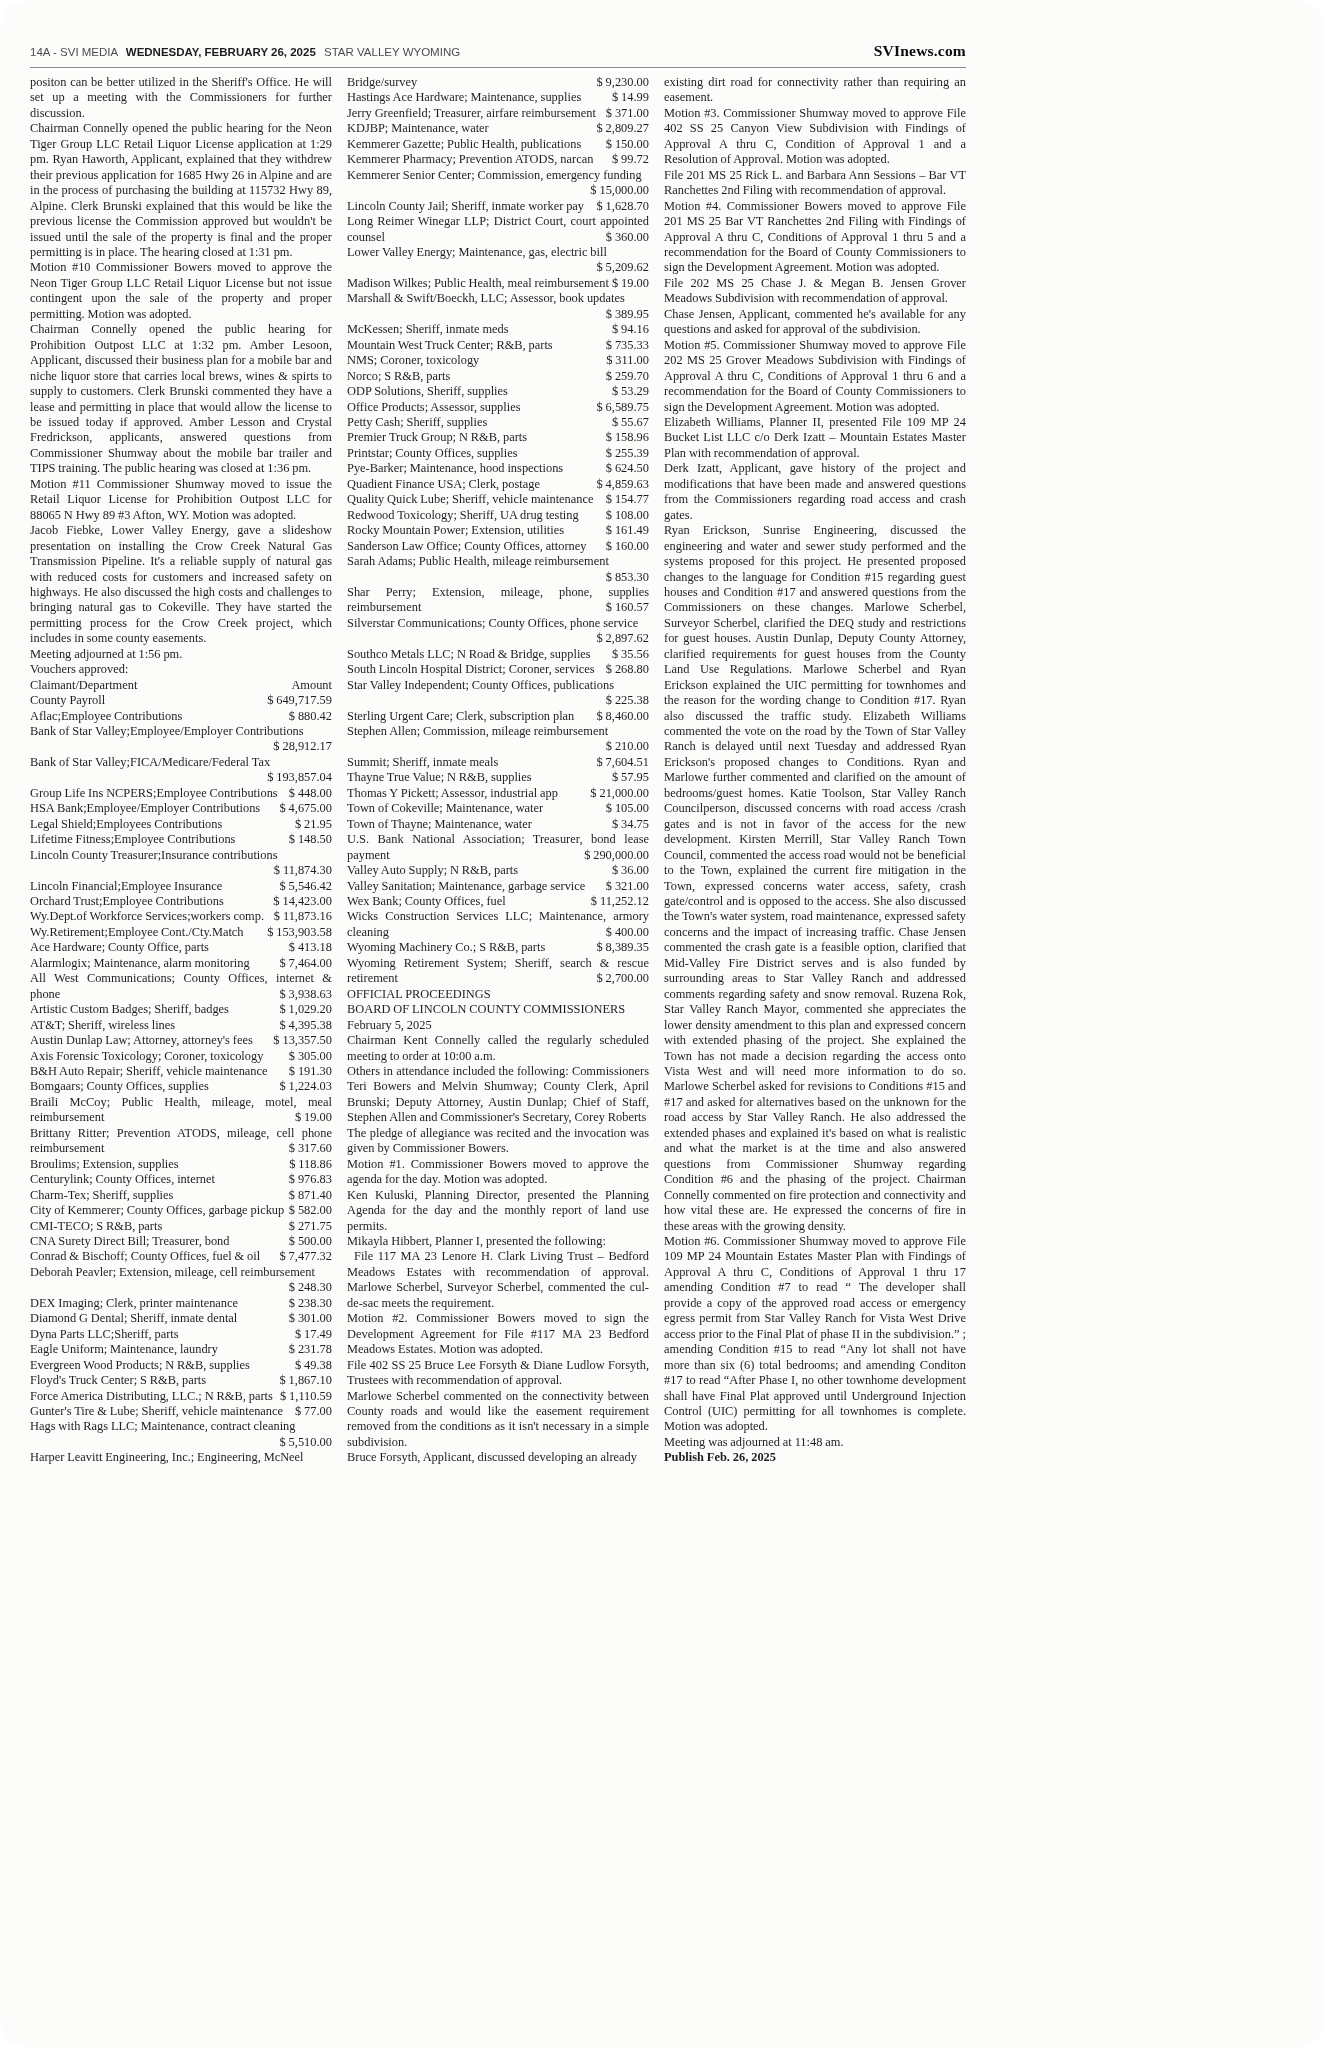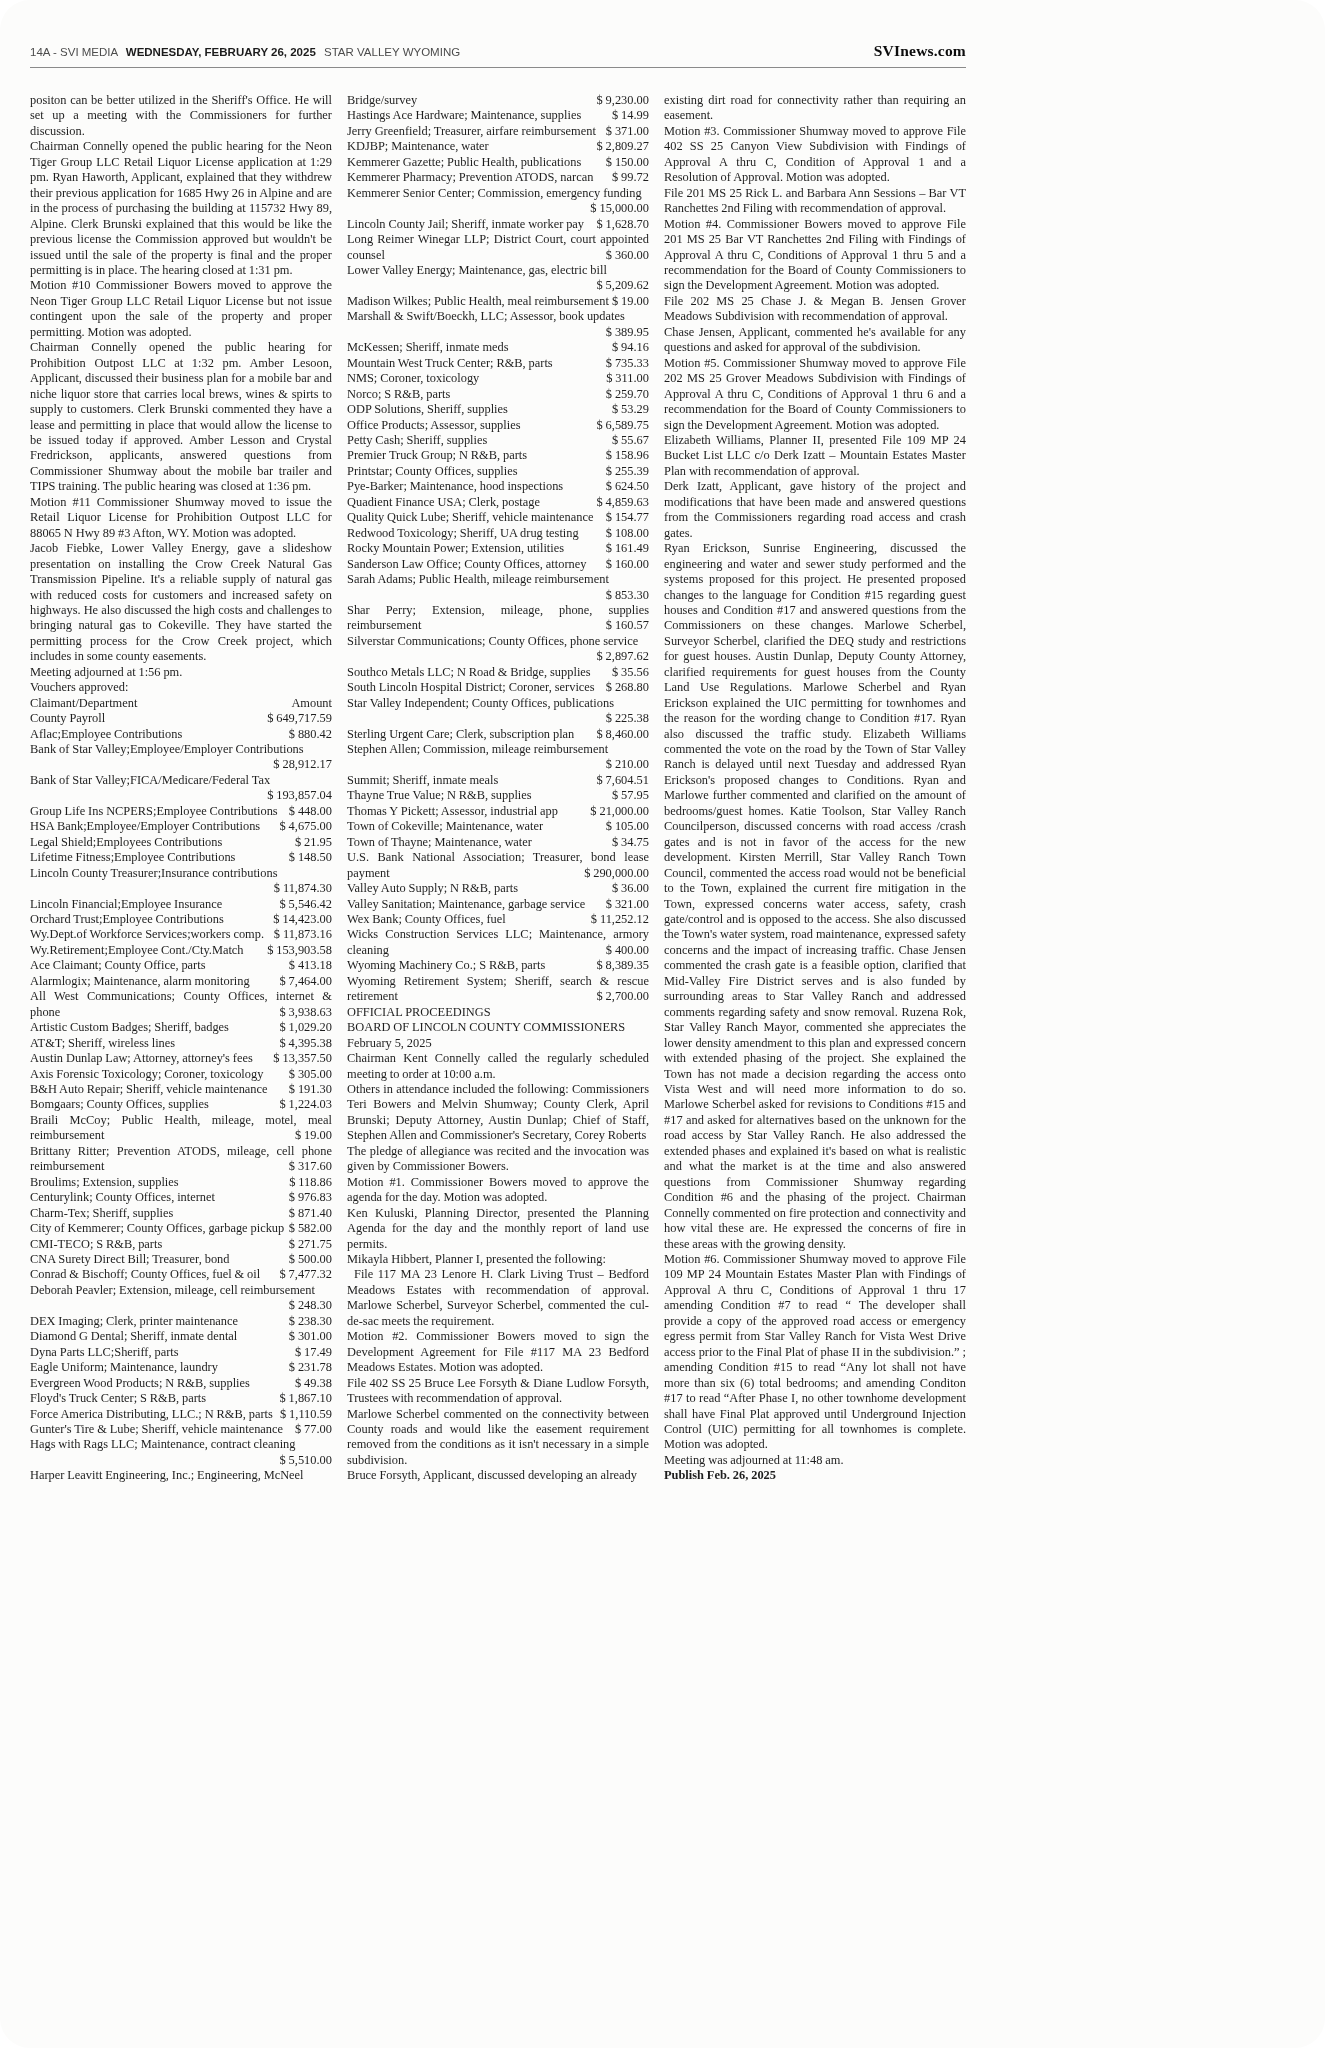--- a/index.html
+++ b/index.html
@@ -19,21 +19,21 @@
     font-family:"Liberation Sans", sans-serif;
     font-size:11.5px; color:#4c4c4c;
     padding-bottom:7px; border-bottom:1px solid #8a8a8a;
   }
   .mast-left span + span { margin-left:5px; }
   .mast-bold { font-weight:700; color:#1c1c1c; }
   .brand {
     font-family:"Liberation Serif", serif;
     font-weight:700; font-size:15.5px; color:#0d0d0d; letter-spacing:0.2px;text-align:right;
   }
-  .cols { display:flex; gap:15px; margin-top:25px; }
+  .cols { display:flex; gap:15px; margin-top:7px; }
   .col {
     width:302px; flex:0 0 302px;
     font-size:12.4px; line-height:15.45px;
     text-align:justify;
     word-spacing:-0.2px;
   }
   .blk { margin:0; }
   .blk::after { content:""; display:block; clear:both; }
   .blk .amt { float:right; white-space:nowrap; }
   .blk.pub { text-align:left; font-weight:700; }
@@ -95,21 +95,21 @@
           <div class="blk v"><span class="txt">Lincoln County Treasurer;Insurance contributions</span><span class="amt">$ 11,874.30</span></div>
 
           <div class="blk v"><span class="txt">Lincoln Financial;Employee Insurance</span><span class="amt">$ 5,546.42</span></div>
 
           <div class="blk v"><span class="txt">Orchard Trust;Employee Contributions</span><span class="amt">$ 14,423.00</span></div>
 
           <div class="blk v"><span class="txt">Wy.Dept.of Workforce Services;workers comp.</span><span class="amt">$ 11,873.16</span></div>
 
           <div class="blk v"><span class="txt">Wy.Retirement;Employee Cont./Cty.Match</span><span class="amt">$ 153,903.58</span></div>
 
-          <div class="blk v"><span class="txt">Ace Claimant; County Office, parts</span><span class="amt">$ 413.18</span></div>
+          <div class="blk v"><span class="txt">Ace Hardware; County Office, parts</span><span class="amt">$ 413.18</span></div>
 
           <div class="blk v"><span class="txt">Alarmlogix; Maintenance, alarm monitoring</span><span class="amt">$ 7,464.00</span></div>
 
           <div class="blk v"><span class="txt">All West Communications; County Offices, internet &amp; phone</span><span class="amt">$ 3,938.63</span></div>
 
           <div class="blk v"><span class="txt">Artistic Custom Badges; Sheriff, badges</span><span class="amt">$ 1,029.20</span></div>
 
           <div class="blk v"><span class="txt">AT&amp;T; Sheriff, wireless lines</span><span class="amt">$ 4,395.38</span></div>
 
           <div class="blk v"><span class="txt">Austin Dunlap Law; Attorney, attorney's fees</span><span class="amt">$ 13,357.50</span></div>

